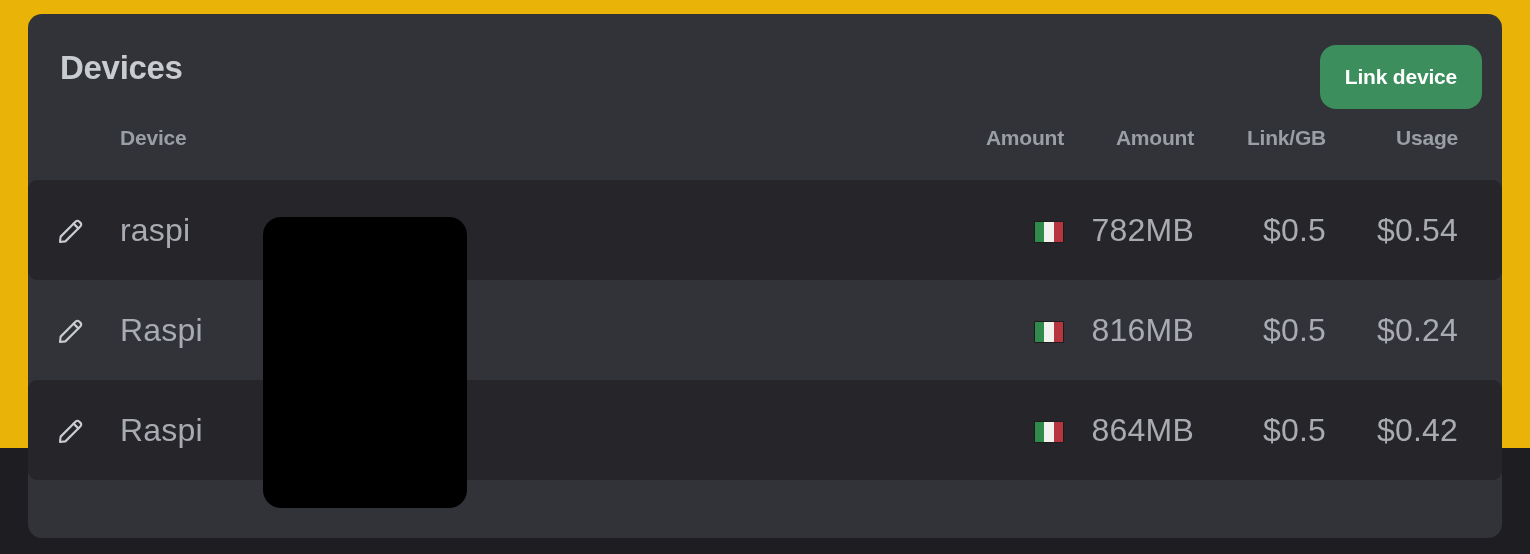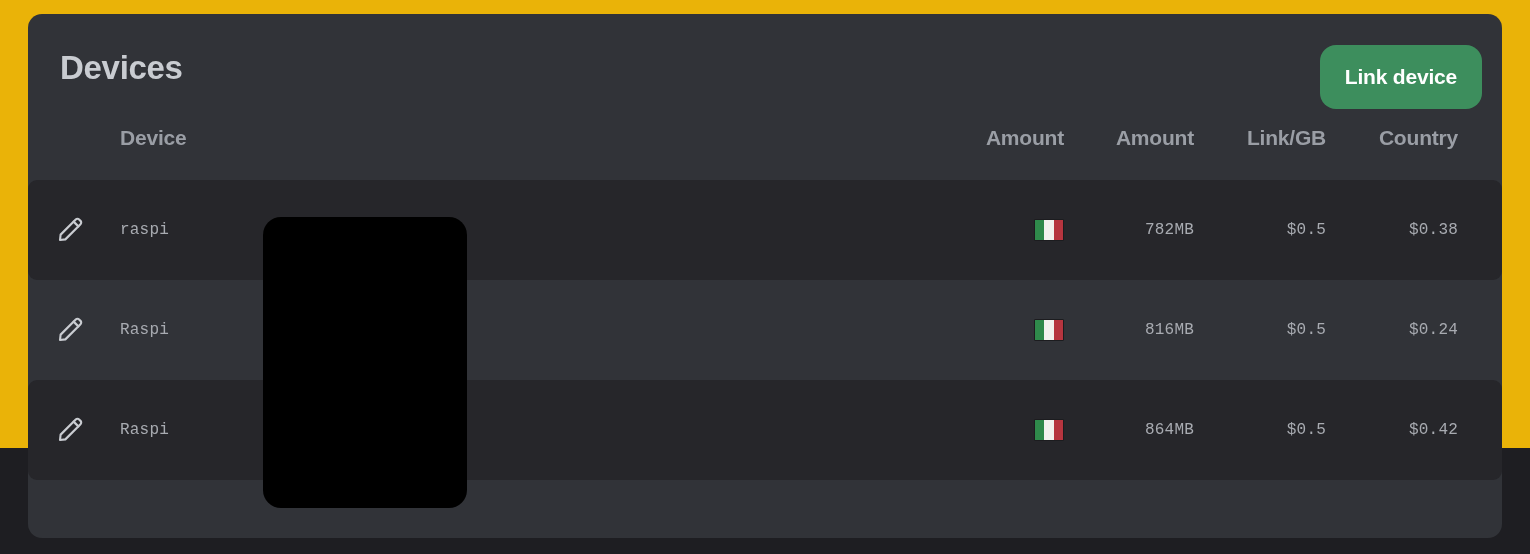--- a/index.html
+++ b/index.html
@@ -116,22 +116,22 @@
   .device-table tbody tr td:first-child {
     border-top-left-radius: 9px;
     border-bottom-left-radius: 9px;
   }
   .device-table tbody tr td:last-child {
     border-top-right-radius: 9px;
     border-bottom-right-radius: 9px;
   }
 
   .device-table tbody td {
-    font-family: Liberation Mono, monospace;
-    font-size: 16px;
+    font-family: Liberation Sans, sans-serif;
+    font-size: 32px;
     color: #a8abb1;
     text-align: right;
     vertical-align: middle;
     white-space: nowrap;
     letter-spacing: 0.2px;
   }
   .device-table tbody td.cell-edit {
     text-align: center;
     padding-left: 12px;
   }
@@ -213,21 +213,21 @@
         <col class="c-pad">
       </colgroup>
 
       <thead>
         <tr>
           <th class="h-edit"></th>
           <th class="h-device">Device</th>
           <th class="h-country">Amount</th>
           <th class="h-usage">Amount</th>
           <th class="h-rate">Link/GB</th>
-          <th class="h-amount">Country</th>
+          <th class="h-amount">Usage</th>
           <th></th>
         </tr>
       </thead>
 
       <tbody>
 
         <tr class="row-alt">
           <td class="cell-edit">
             <span class="edit-icon">
               <svg viewBox="0 0 24 24" width="30" height="30" fill="none" stroke="#c9ccd1" stroke-width="1.7" stroke-linecap="round" stroke-linejoin="round">
@@ -237,21 +237,21 @@
             </span>
           </td>
           <td class="cell-name">raspi</td>
           <td class="cell-country">
             <span class="flag-it">
               <i class="g"></i><i class="w"></i><i class="r"></i>
             </span>
           </td>
           <td class="cell-usage">782MB</td>
           <td class="cell-rate">$0.5</td>
-          <td class="cell-amount">$0.38</td>
+          <td class="cell-amount">$0.54</td>
           <td></td>
         </tr>
 
         <tr>
           <td class="cell-edit">
             <span class="edit-icon">
               <svg viewBox="0 0 24 24" width="30" height="30" fill="none" stroke="#c9ccd1" stroke-width="1.7" stroke-linecap="round" stroke-linejoin="round">
                 <path d="M16.6 3.6a1.9 1.9 0 0 1 2.7 0l1.1 1.1a1.9 1.9 0 0 1 0 2.7L8.3 19.5 4 20l.5-4.3L16.6 3.6z"></path>
                 <path d="M14.9 5.3l3.8 3.8"></path>
               </svg>

